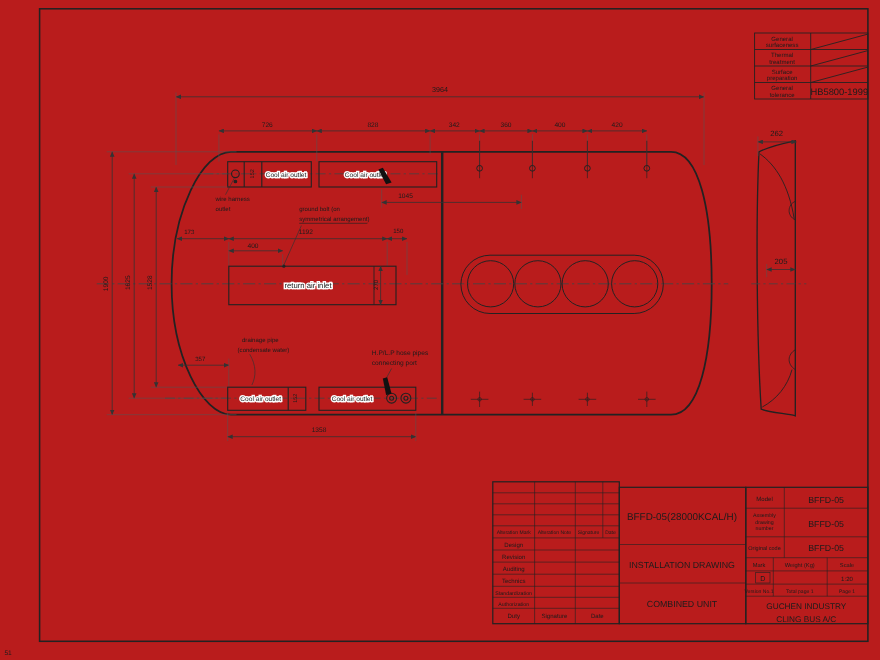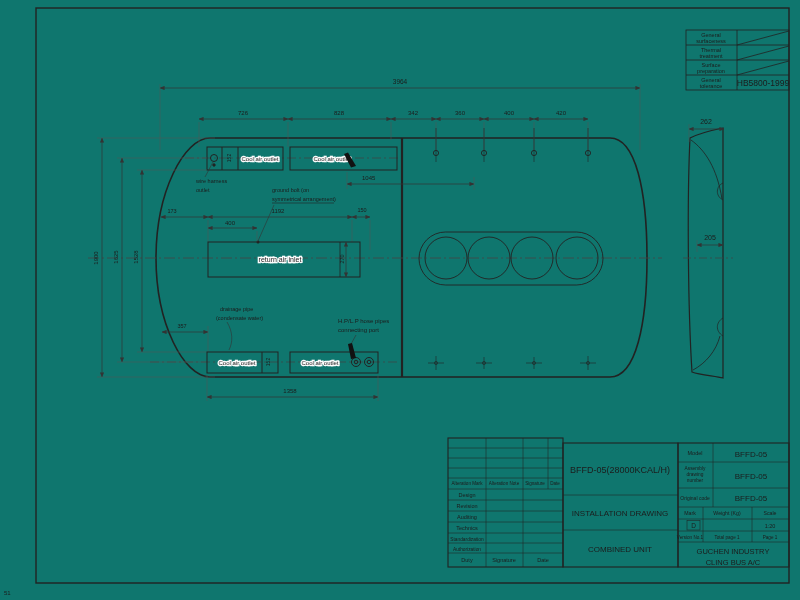--- a/index.html
+++ b/index.html
@@ -1,16 +1,16 @@
 <!DOCTYPE html>
 <html><head>
 <meta charset="utf-8">
 <style>
   html,body{margin:0;padding:0;background:#fff;}
-  .sheet{position:relative;width:800px;height:600px;background:#0f766e;overflow:hidden;
+  .sheet{position:relative;width:800px;height:600px;background:#b91c1c;overflow:hidden;
          font-family:"Liberation Sans",sans-serif;}
   svg text{fill:#1c1c1c;font-family:"Liberation Sans",sans-serif;}
   .halo{paint-order:stroke;stroke:#fdfdfd;stroke-width:2.5px;}
 </style>
 </head>
 <body>
 
 <div class="sheet">
 <svg width="800" height="600" viewBox="0 0 800 600">
   <defs>

